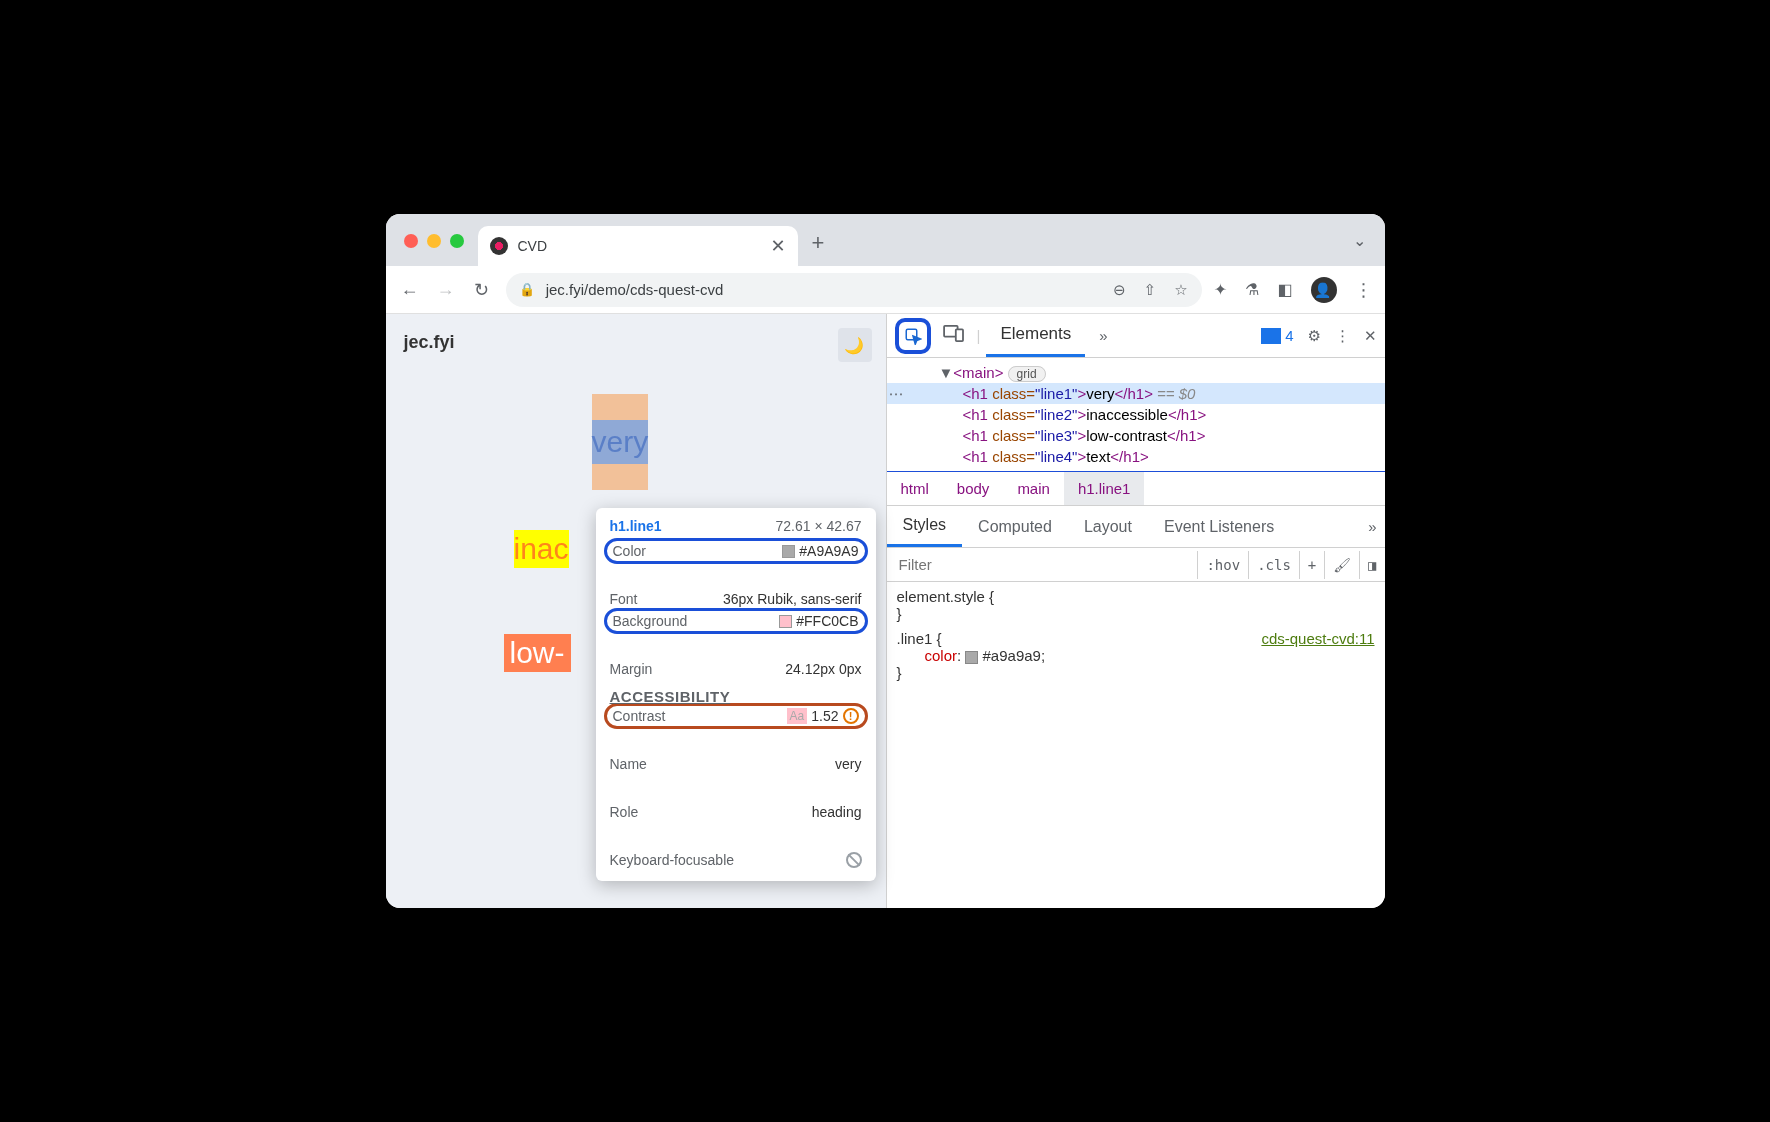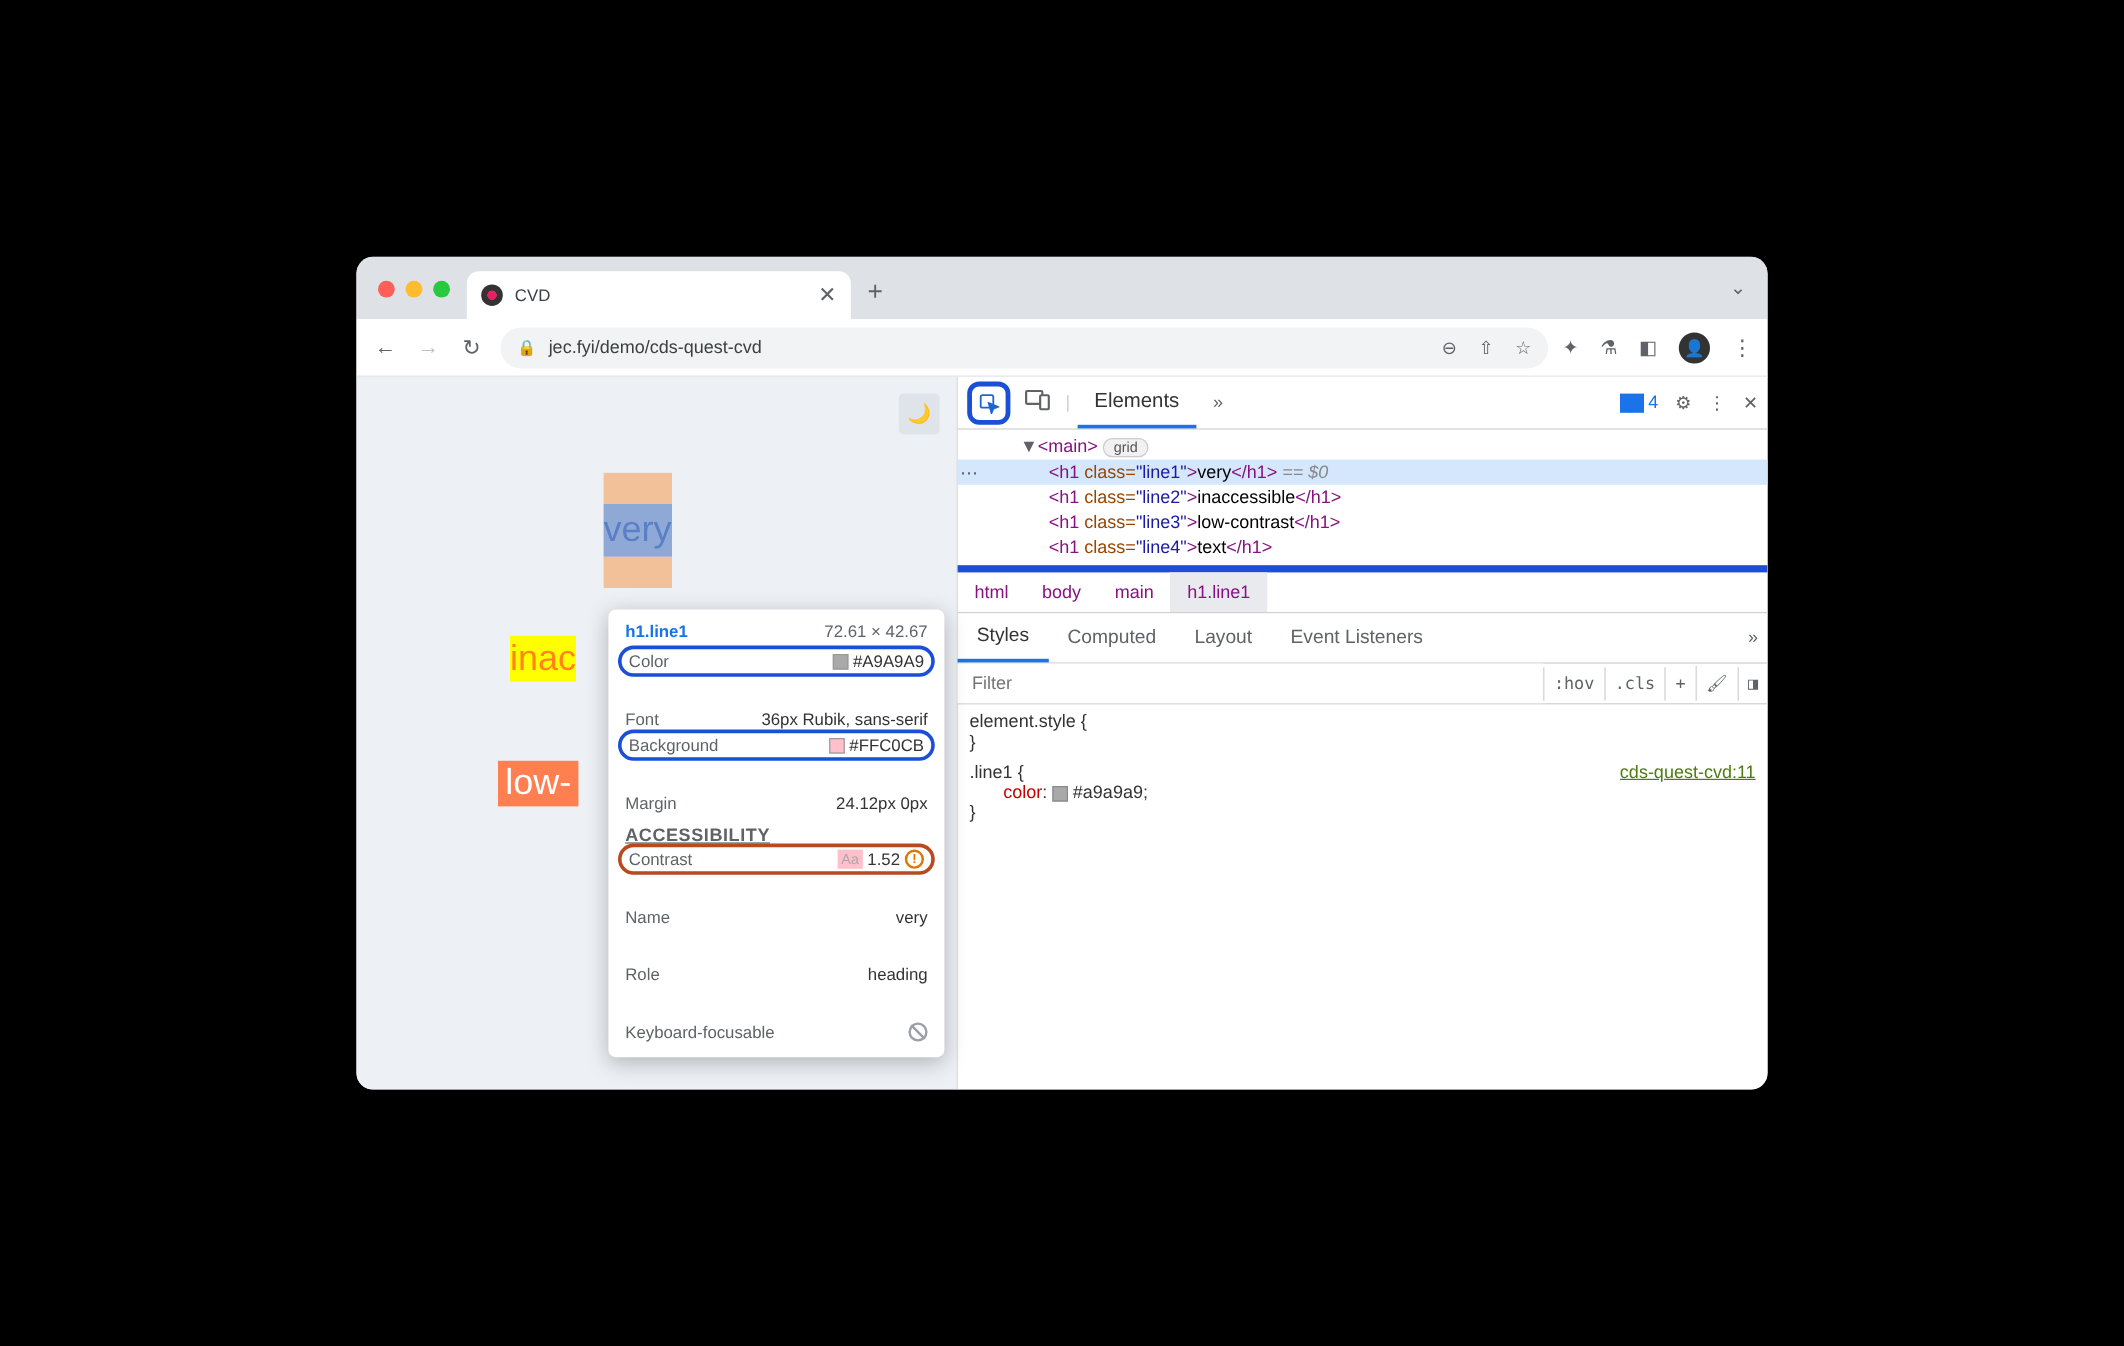--- a/index.html
+++ b/index.html
@@ -1,18 +1,18 @@
 <!DOCTYPE html>
 <html><head>
 <meta charset="utf-8">
 <style>
 * { margin: 0; padding: 0; box-sizing: border-box; font-family: -apple-system, BlinkMacSystemFont, "Segoe UI", sans-serif; }
 body { background: #000; width: 1770px; height: 1122px; display: flex; align-items: center; justify-content: center; }
 .wrapper { transform: scale(1); }
-.window { width: 1176px; height: 694px; background: #fff; border-radius: 14px; overflow: hidden; box-shadow: 0 10px 40px rgba(0,0,0,.5); position: relative; }
+.window { width: 999px; height: 694px; background: #fff; border-radius: 14px; overflow: hidden; box-shadow: 0 10px 40px rgba(0,0,0,.5); position: relative; }
 
 
 .titlebar { height: 52px; background: #dee1e6; display: flex; align-items: flex-end; padding-left: 18px; }
 .traffic { display: flex; gap: 9px; margin-bottom: 18px; margin-right: 14px; }
 .dot { width: 14px; height: 14px; border-radius: 50%; }
 .dot.r { background: #ff5f56; }
 .dot.y { background: #ffbd2e; }
 .dot.g { background: #27c93f; }
 .tab { background: #fff; height: 40px; width: 320px; border-radius: 10px 10px 0 0; display: flex; align-items: center; padding: 0 12px; gap: 10px; font-size: 14px; color: #3c4043; }
 .tab .favicon { width: 18px; height: 18px; border-radius: 50%; background: radial-gradient(circle, #e91e63 30%, #333 32%); }
@@ -78,21 +78,21 @@
 .dom-line.sel::before { content:'⋯'; position:absolute; left:2px; color:#5f6368; }
 .caret { color:#5f6368; }
 .tag { color: #881280; }
 .attr-n { color: #994500; }
 .attr-v { color: #1a1aa6; }
 .txt { color: #000; }
 .dollar { color:#888; font-style: italic; }
 .grid-badge { background:#f1f1f1; border:1px solid #ccc; border-radius:10px; padding:0 8px; font-size:12px; color:#555; }
 
 
-.breadcrumb { display:flex; border-top:6px solid #1d4ed8; border-bottom:1px solid #d0d0d0; font-family:Menlo,monospace; font-size:15px; }
+.breadcrumb { display:flex; border-top:1px solid #1d4ed8; border-bottom:1px solid #d0d0d0; font-family:Menlo,monospace; font-size:15px; }
 .bc-item { padding: 8px 14px; color:#881280; }
 .bc-item.active { background:#e8eaed; }
 
 
 .styles-tabs { display:flex; border-bottom:1px solid #d0d0d0; align-items:center; }
 .st-tab { padding: 10px 16px; color:#5f6368; font-size:16px; }
 .st-tab.active { color:#333; border-bottom:3px solid #1a73e8; }
 .filter-row { display:flex; align-items:center; border-bottom:1px solid #d0d0d0; }
 .filter-in { flex:1; padding:8px 12px; border:none; outline:none; font-size:15px; color:#ef4444; }
 .filter-ctl { padding: 6px 8px; font-family:Menlo,monospace; font-size:14px; color:#5f6368; border-left:1px solid #d0d0d0; }
@@ -143,20 +143,21 @@
       <span>⚗</span>
       <span>◧</span>
       <span class="avatar">👤</span>
       <span class="kebab">⋮</span>
     </div>
   </div>
 
   <div class="content">
 
     <div class="page">
+      <div class="page-title">jec.fyi</div>
       <div class="moon-btn">🌙</div>
 
       <div class="demo-box">
         <span class="lv-top"></span>
         <span class="lv-mid">very</span>
         <span class="lv-bot"></span>
       </div>
       <div class="inac">inac</div>
       <div class="lowc">low-</div>
 

